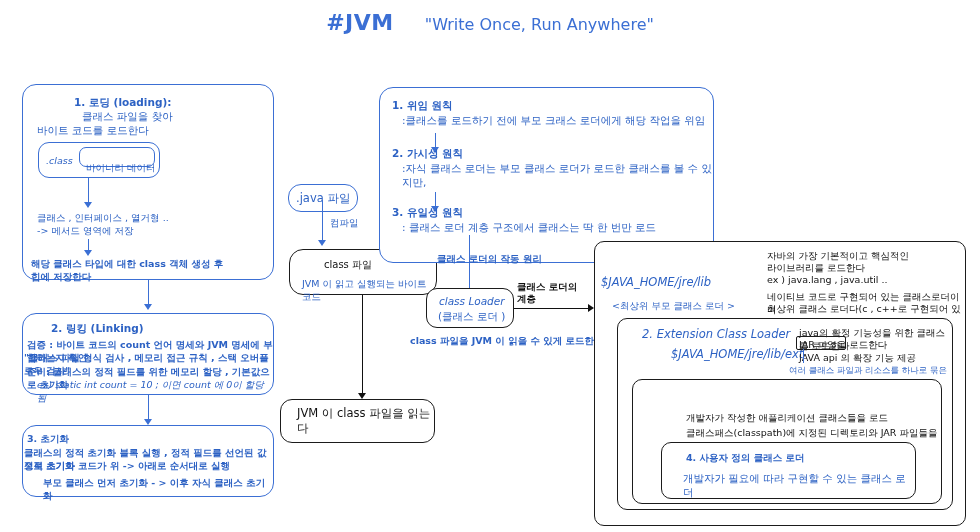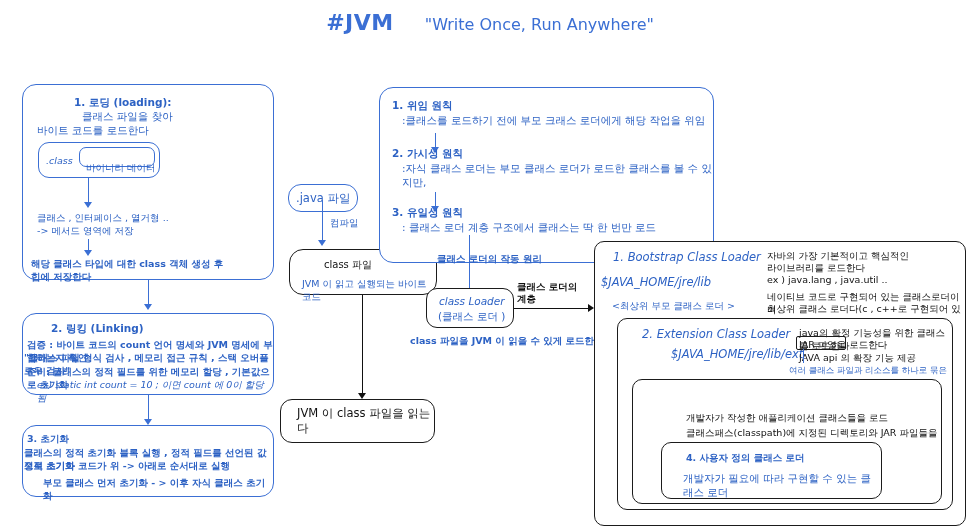--- a/index.html
+++ b/index.html
@@ -129,21 +129,20 @@
   <div class="abs t11" style="left:11px;top:20px;">(클래스 로더 )</div>
 </div>
 <div class="abs t10 bold" style="left:410px;top:334px;">class 파일을 JVM 이 읽을 수 있게 로드한다.</div>
 
 <div class="hlineK" style="left:514px;top:308px;width:76px;"></div>
 <div class="arrowrightK" style="left:588px;top:304px;"></div>
 <div class="abs t10 bold blktxt" style="left:517px;top:280px;">클래스 로더의</div>
 <div class="abs t10 bold blktxt" style="left:517px;top:292px;">계층</div>
 
 <div class="abs boxk-sq" style="left:594px;top:241px;width:372px;height:285px;">
-  <div class="abs t12 ital" style="left:18px;top:8px;">1. Bootstrap Class Loader</div>
   <div class="abs t12 ital" style="left:6px;top:33px;">$JAVA_HOME/jre/lib</div>
   <div class="abs t10" style="left:17px;top:57px;">&lt;최상위 부모 클래스 로더 &gt;</div>
 
   <div class="abs t10 blktxt" style="left:172px;top:7px;">자바의 가장 기본적이고 핵심적인</div>
   <div class="abs t10 blktxt" style="left:172px;top:19px;">라이브러리를 로드한다</div>
   <div class="abs t10 blktxt" style="left:172px;top:31px;">ex ) java.lang , java.util ..</div>
   <div class="abs t10 blktxt" style="left:172px;top:48px;">네이티브 코드로 구현되어 있는 클래스로더이며</div>
   <div class="abs t10 blktxt" style="left:172px;top:60px;">최상위 클래스 로더다(c , c++로 구현되어 있다)</div>
 
   <div class="abs boxk-sq" style="left:22px;top:76px;width:336px;height:192px;">
@@ -154,19 +153,19 @@
     <div class="abs boxk-sq" style="left:178px;top:17px;width:50px;height:14px;border-radius:2px;border-width:1px;background:transparent;"></div>
     <div class="abs t10 blktxt" style="left:181px;top:19px;">JAR 파일을 로드한다</div>
     <div class="abs t10 blktxt" style="left:181px;top:32px;">JAVA api 의 확장 기능 제공</div>
     <div class="vline" style="left:185px;top:30px;height:14px;"></div>
     <div class="abs t10" style="left:171px;top:45px;font-size:8.5px;">여러 클래스 파일과 리소스를 하나로 묶은 압축 파일</div>
 
     <div class="abs boxk-sq" style="left:14px;top:60px;width:310px;height:125px;">
       <div class="abs t10 blktxt" style="left:53px;top:31px;">개발자가 작성한 애플리케이션 클래스들을 로드</div>
       <div class="abs t10 blktxt" style="left:53px;top:46px;">클래스패스(classpath)에 지정된 디렉토리와 JAR 파일들을 로드</div>
 
-      <div class="abs boxk-sq" style="left:28px;top:62px;width:221px;height:57px;border-radius:10px;">
+      <div class="abs boxk-sq" style="left:28px;top:62px;width:255px;height:57px;border-radius:10px;">
         <div class="abs t10 bold" style="left:24px;top:8px;">4. 사용자 정의 클래스 로더</div>
         <div class="abs t11" style="left:21px;top:28px;">개발자가 필요에 따라 구현할 수 있는 클래스 로더</div>
       </div>
     </div>
   </div>
 </div>
 
 </body></html>

